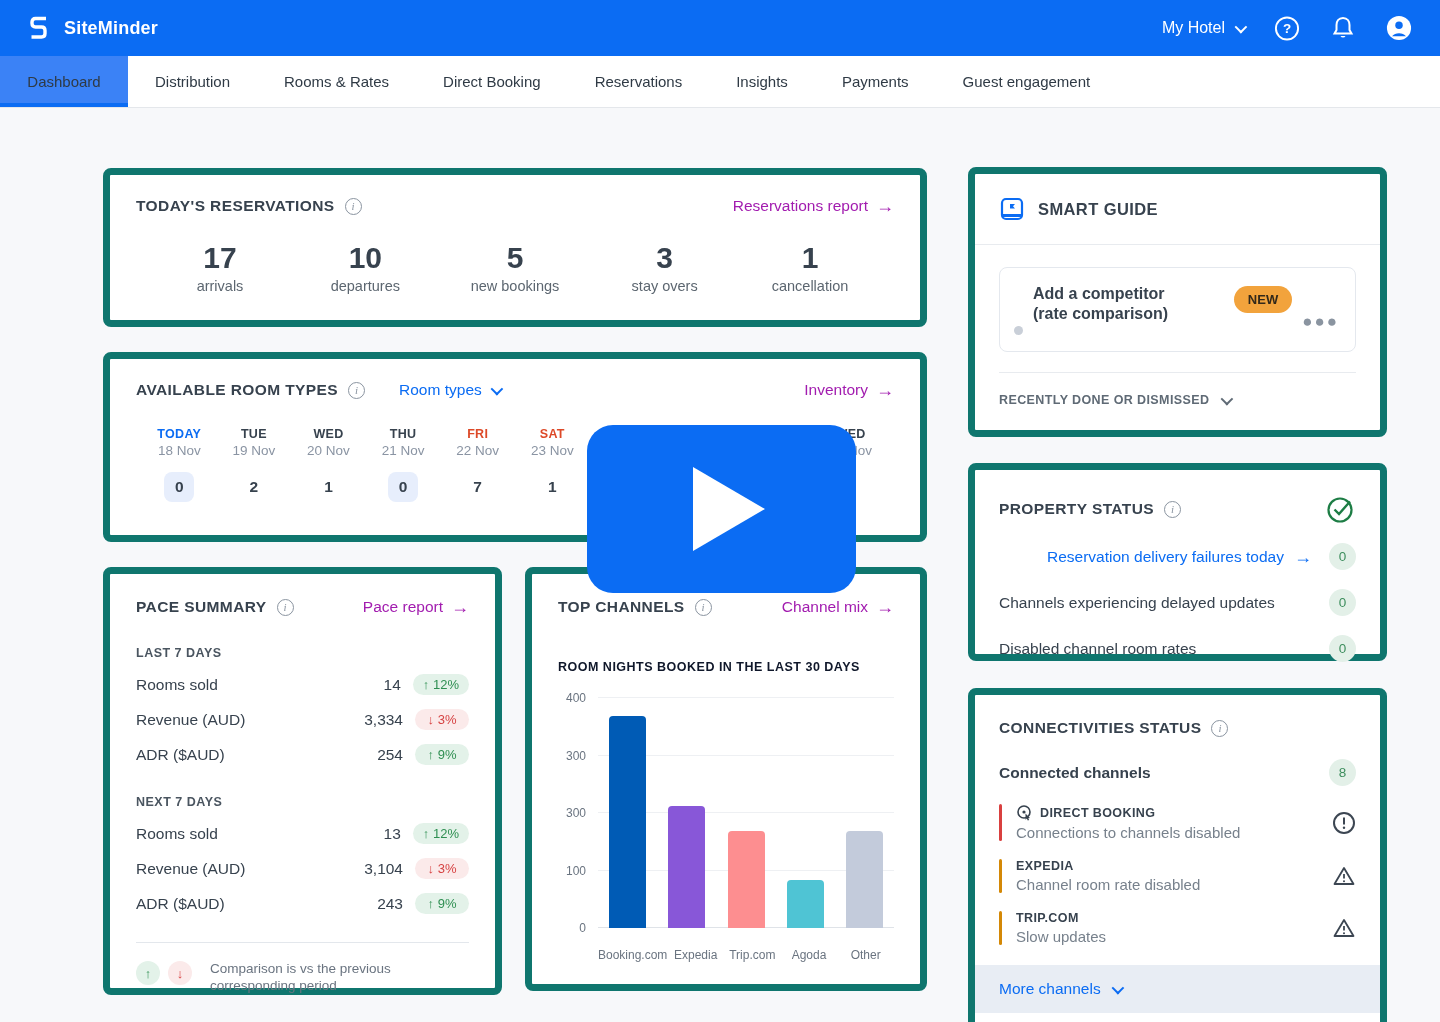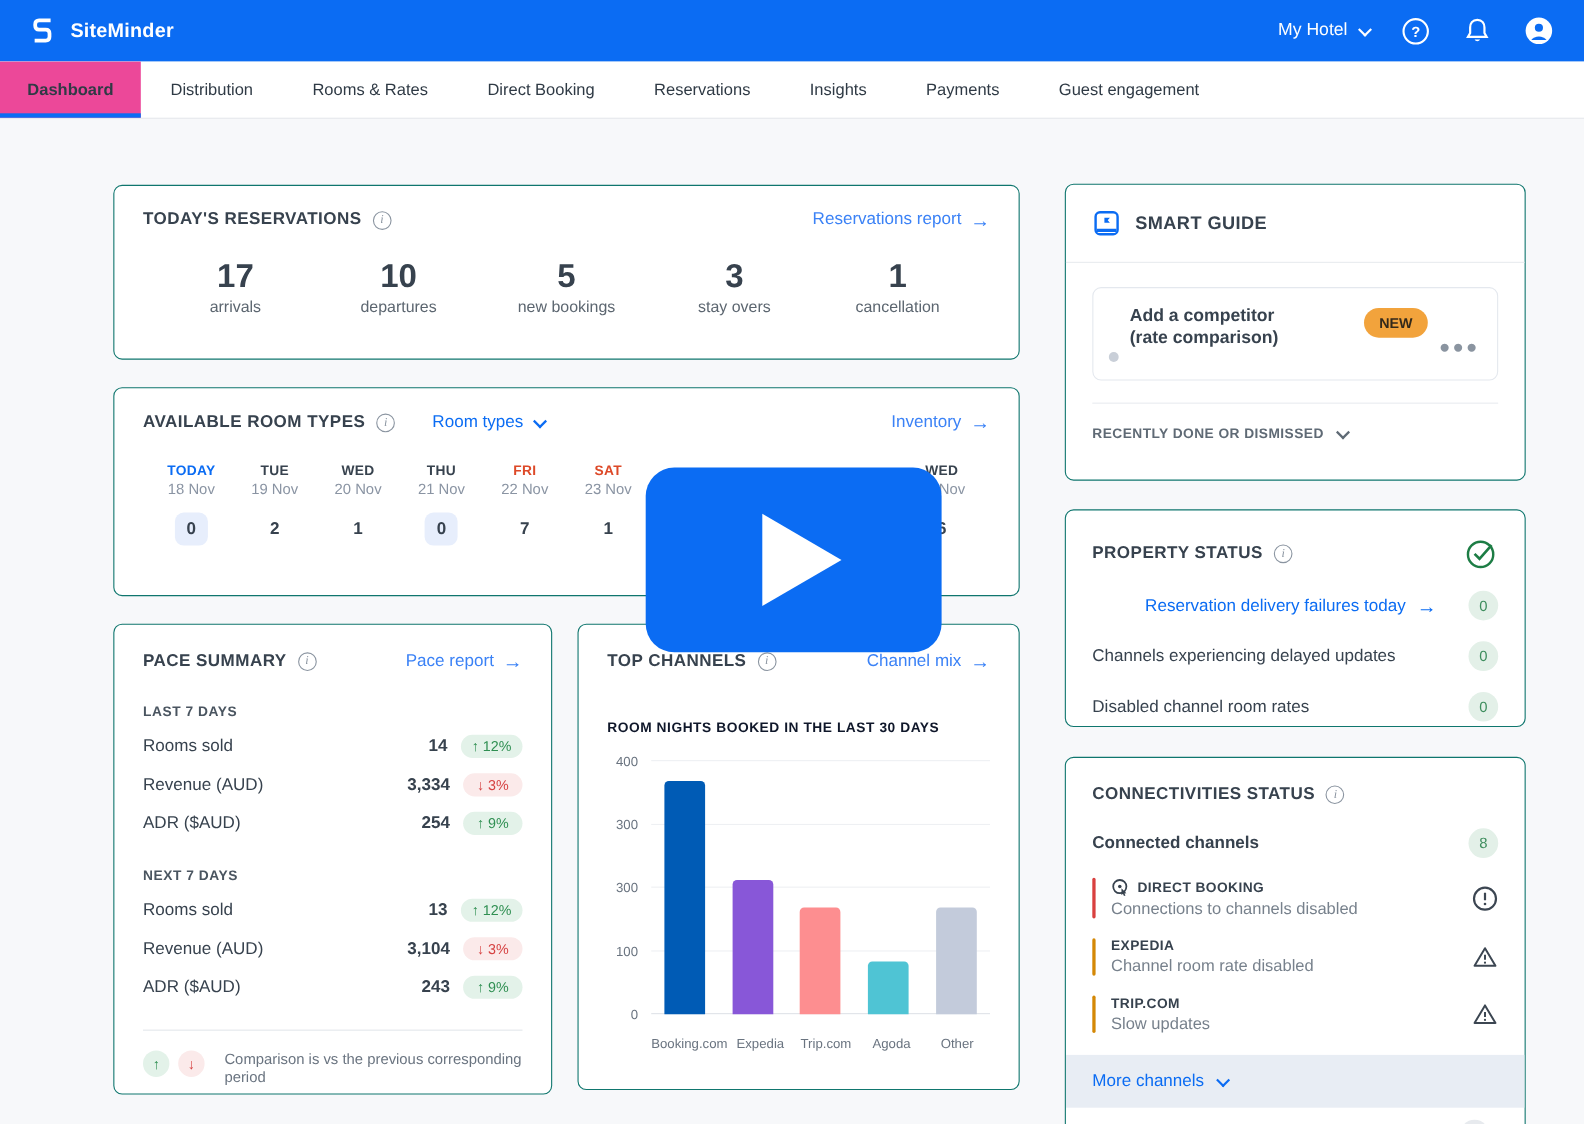--- a/index.html
+++ b/index.html
@@ -25,35 +25,35 @@
   .hicon { width:26px; height:26px; display:flex; align-items:center; justify-content:center; cursor:pointer; }
 
   
   .tabbar {
     position:absolute; left:0; top:56px; width:1440px; height:52px;
     background:#fff; border-bottom:1px solid #e4e7eb; display:flex; align-items:stretch;
   }
   .tab {
     display:flex; align-items:center; padding:0 27px; font-size:15px; color:#2f3a45; cursor:pointer; position:relative;
   }
-  .tab.active { background:#ec4899; width:128px; justify-content:center; padding:0; font-weight:bold; }
+  .tab.active { background:#3b82f6; width:128px; justify-content:center; padding:0; font-weight:normal; }
   .tab.active::after { content:""; position:absolute; left:0; bottom:0; width:100%; height:4px; background:#0b6cf3; }
 
   
   .card {
-    position:absolute; background:#fff; border:1px solid #0f766e; border-radius:8px;
+    position:absolute; background:#fff; border:7px solid #0f766e; border-radius:8px;
   }
   .card-head { display:flex; align-items:center; gap:10px; }
   .card-title { font-size:15.5px; font-weight:bold; letter-spacing:.4px; color:#37424e; }
   .info {
     width:17px; height:17px; border:1.5px solid #8a94a0; border-radius:50%;
     color:#8a94a0; font-size:11px; font-style:italic; font-family:"Liberation Serif",serif;
     display:inline-flex; align-items:center; justify-content:center; cursor:pointer; flex:none;
   }
-  .link { color:#3b82f6; font-size:15.5px; cursor:pointer; display:inline-flex; align-items:flex-start; gap:8px; }
+  .link { color:#a21caf; font-size:15.5px; cursor:pointer; display:inline-flex; align-items:flex-start; gap:8px; }
   .arrow { font-size:18px; line-height:1; font-weight:bold; }
   .spacer { flex:1; }
 
   
   #card-reservations { left:103px; top:168px; width:824px; height:159px; padding:22px 26px; }
   .stats-row { display:flex; justify-content:space-between; padding:0 44px; margin-top:26px; }
   .stat { text-align:center; min-width:80px; }
   .stat-value { font-size:30px; font-weight:bold; color:#37424e; }
   .stat-label { font-size:14.5px; color:#5c6670; margin-top:3px; }
 
@@ -69,21 +69,21 @@
   .day-name.weekend { color:#dd4928; }
   .day-date { font-size:13.5px; color:#8a94a3; margin-top:2px; }
   .day-value { font-size:15.5px; font-weight:bold; color:#37424e; margin-top:14px; height:30px; display:flex; align-items:center; justify-content:center; }
   .day-value .pill0 { background:#e7eefc; border-radius:8px; width:30px; height:30px; display:flex; align-items:center; justify-content:center; }
 
   
   #card-pace { left:103px; top:567px; width:399px; height:428px; padding:24px 26px; }
   .section-heading { font-size:12.5px; font-weight:bold; letter-spacing:.5px; color:#4a5560; margin-top:30px; }
   .pace-row { display:flex; align-items:center; margin-top:14px; }
   .pace-label { font-size:15.5px; color:#37424e; }
-  .pace-value { font-size:15.5px; font-weight:bold; text-align:right; width:64px; margin-left:auto; }
+  .pace-value { font-size:15.5px; font-weight:normal; text-align:right; width:64px; margin-left:auto; }
   .pill { border-radius:12px; padding:3px 10px; font-size:13px; margin-left:12px; min-width:54px; text-align:center; }
   .pill-up { background:#e3f2e9; color:#2f8f52; }
   .pill-down { background:#fbeaea; color:#d64242; }
   .pace-divider { border-top:1px solid #e3e7ec; margin-top:28px; }
   .pace-footnote { display:flex; gap:8px; margin-top:18px; align-items:flex-start; }
   .dot-pill { width:24px; height:24px; border-radius:50%; display:flex; align-items:center; justify-content:center; font-size:13px; flex:none; }
   .footnote-text { font-size:13.5px; color:#6a7480; line-height:1.25; margin-left:10px; }
 
   
   #card-channels { left:525px; top:567px; width:402px; height:424px; padding:24px 26px; }

